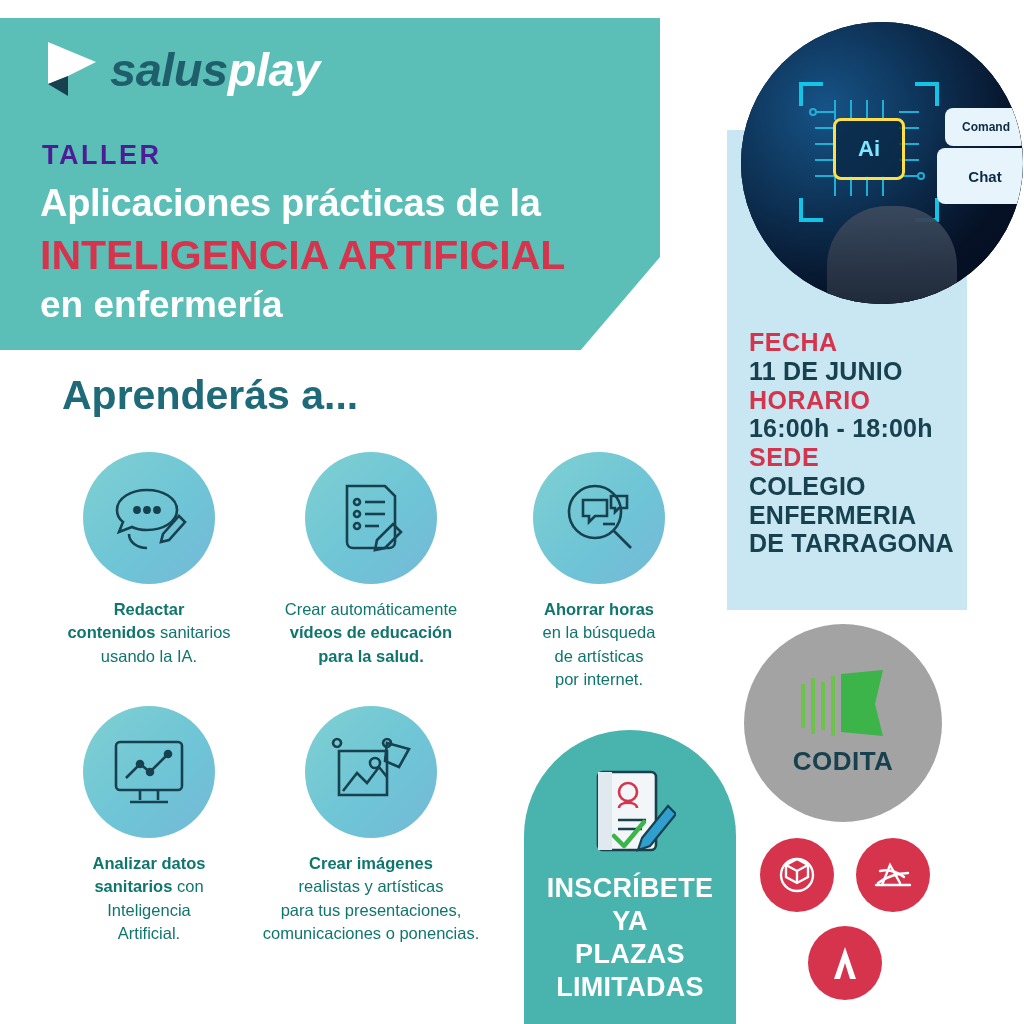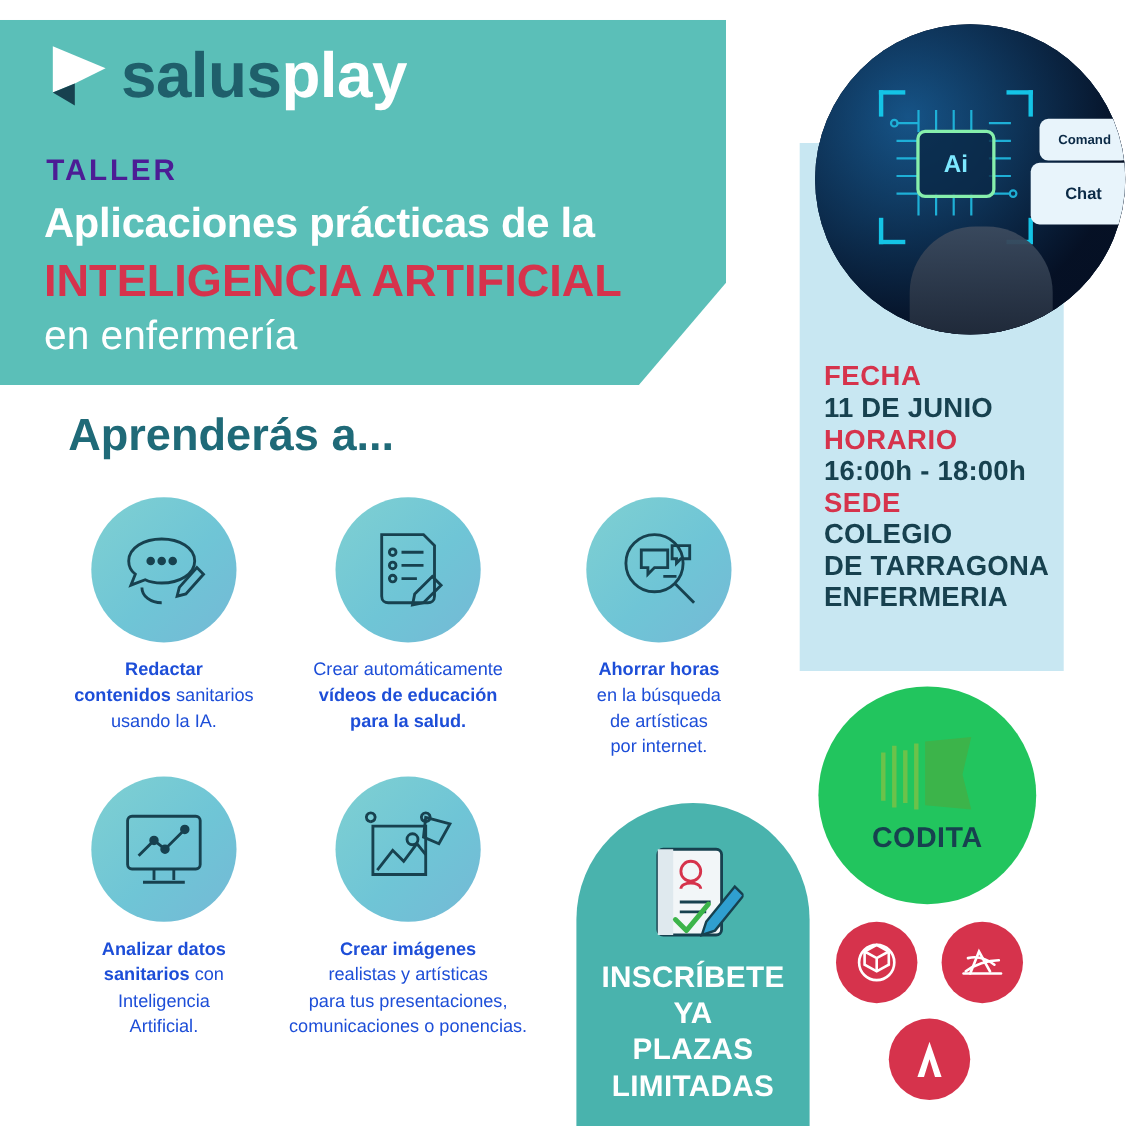--- a/index.html
+++ b/index.html
@@ -33,25 +33,26 @@
     display: flex;
     align-items: center;
     gap: 10px;
   }
   .logo-mark {
     width: 58px;
     height: 62px;
     position: relative;
   }
   .logo-text {
-    font-size: 58px;
+    font-size: 47px;
     font-weight: bold;
     letter-spacing: -0.5px;
     color: #1f5f6b;
     line-height: 1;
+    font-style: italic;
   }
   .logo-text .play-part { color: #ffffff; }
 
   .taller-label {
     position: absolute;
     left: 42px;
     top: 140px;
     color: #4c1d95;
     font-size: 27px;
     font-weight: bold;
@@ -74,21 +75,21 @@
     font-size: 41px;
     font-weight: bold;
     letter-spacing: 0px;
   }
   .title-line3 {
     position: absolute;
     left: 40px;
     top: 284px;
     color: #ffffff;
     font-size: 37px;
-    font-weight: normal;
+    font-weight: bold;
   }
 
   
   .right-col {
     position: absolute;
     left: 727px;
     top: 130px;
     width: 240px;
     height: 480px;
     background: #c8e7f2;
@@ -109,21 +110,21 @@
     background:
       radial-gradient(circle at 30% 30%, rgba(30,120,190,0.55), rgba(5,15,35,0.9) 70%),
       linear-gradient(150deg, #0a1c36 0%, #0d2c4a 45%, #071426 100%);
   }
   .chip {
     position: absolute;
     left: 92px;
     top: 96px;
     width: 66px;
     height: 56px;
-    border: 3px solid #86efac;
+    border: 3px solid #fde047;
     border-radius: 8px;
     background: rgba(10,40,70,0.8);
     color: #7de8ff;
     font-size: 22px;
     font-weight: bold;
     display: flex;
     align-items: center;
     justify-content: center;
   }
   .chip-pins {
@@ -189,21 +190,21 @@
     line-height: 1.15;
   }
 
   .codita-circle {
     position: absolute;
     left: 744px;
     top: 624px;
     width: 198px;
     height: 198px;
     border-radius: 50%;
-    background: #22c55e;
+    background: #a3a3a3;
     display: flex;
     flex-direction: column;
     align-items: center;
     justify-content: center;
   }
   .codita-mark {
     width: 92px;
     height: 70px;
     position: relative;
     margin-bottom: 6px;
@@ -250,21 +251,21 @@
     width: 132px;
     height: 132px;
     border-radius: 50%;
     margin: 0 auto 14px auto;
     background: linear-gradient(135deg, #7fd0d2 0%, #6fc5d6 55%, #74b9d6 100%);
     display: flex;
     align-items: center;
     justify-content: center;
   }
   .feature .caption {
-    color: #1d4ed8;
+    color: #0f766e;
     font-size: 16.5px;
     line-height: 1.42;
   }
   .feature .caption b { font-weight: bold; }
 
   .f1 { left: 36px;  top: 452px; }
   .f2 { left: 258px; top: 452px; }
   .f3 { left: 486px; top: 452px; }
   .f4 { left: 36px;  top: 706px; }
   .f5 { left: 258px; top: 706px; }
@@ -340,22 +341,22 @@
   <div class="finger"></div>
 </div>
 
 <div class="info-block">
   <div class="info-key">FECHA</div>
   <div class="info-val">11 DE JUNIO</div>
   <div class="info-key">HORARIO</div>
   <div class="info-val">16:00h - 18:00h</div>
   <div class="info-key">SEDE</div>
   <div class="info-val">COLEGIO</div>
+  <div class="info-val">ENFERMERIA</div>
   <div class="info-val">DE TARRAGONA</div>
-  <div class="info-val">ENFERMERIA</div>
 </div>
 
 <div class="codita-circle">
   <span class="codita-mark">
     <svg width="92" height="70" viewBox="0 0 92 70">
       <g stroke="#6cc24a" stroke-width="4">
         <path d="M6 14 V58"></path>
           <path d="M16 8 V64"></path>
           <path d="M26 12 V60"></path>
           <path d="M36 6 V66"></path>

